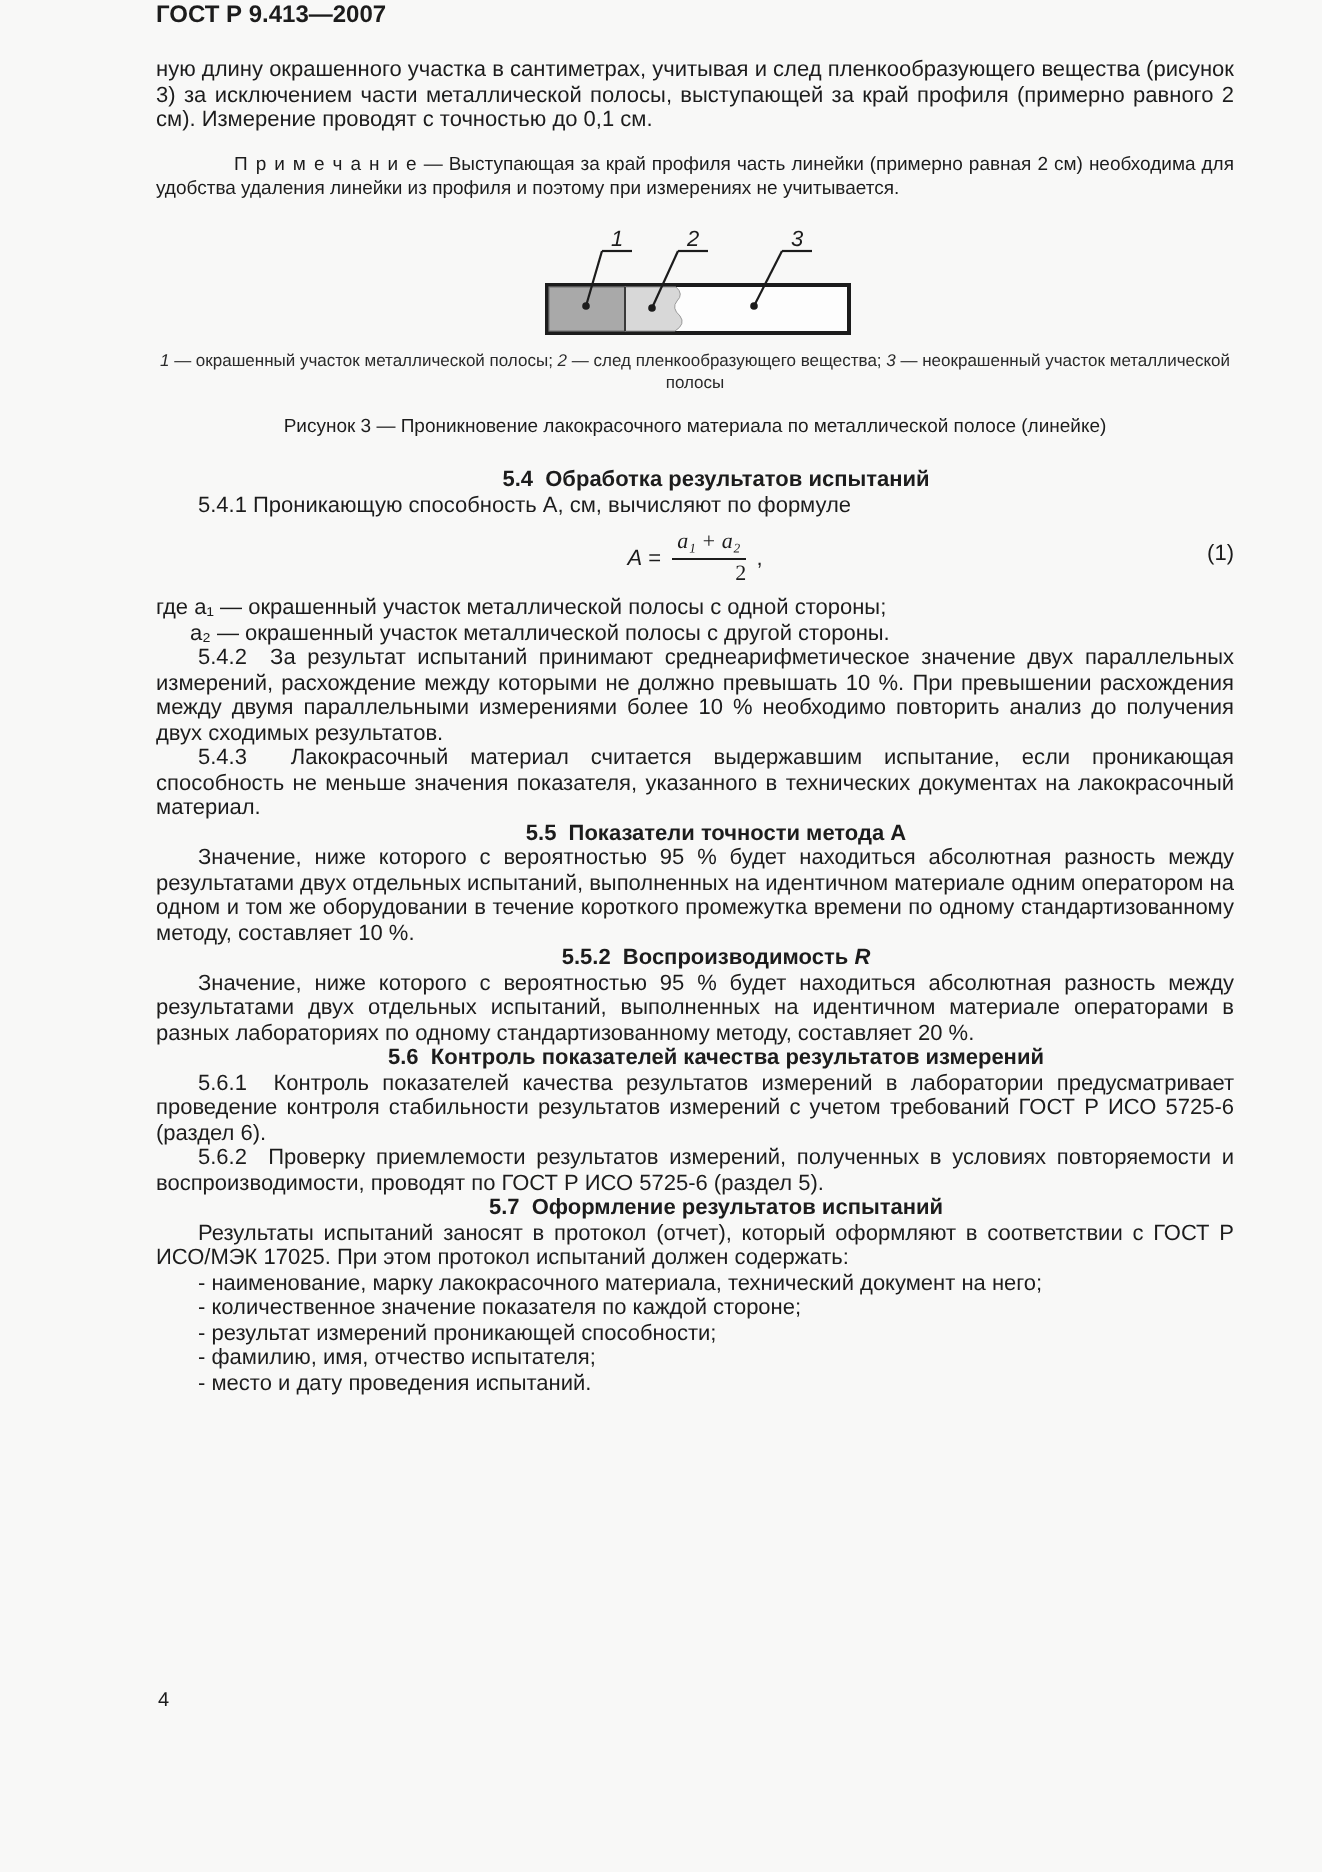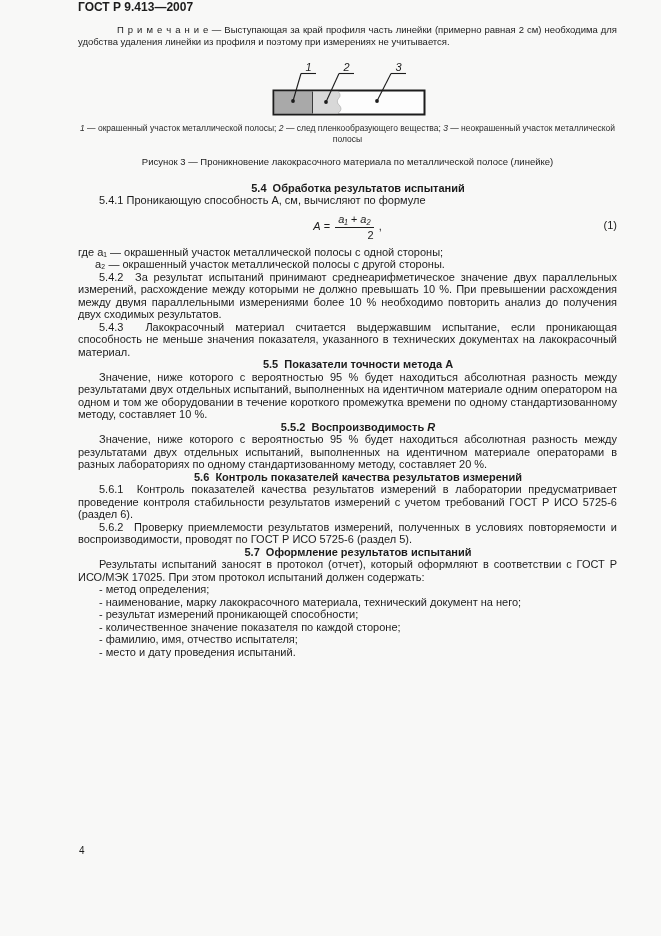--- a/index.html
+++ b/index.html
@@ -58,20 +58,21 @@
   .formula{
     position:absolute;left:0;right:0;top:2px;
     text-align:center;
     font-size:11px;
   }
   .formula .var{font-style:italic;}
   .frac{
     display:inline-block;vertical-align:middle;
     text-align:right;line-height:13px;
     margin:0 2px;
+    font-family:Liberation Serif, serif;
   }
   .frac .num{display:block;border-bottom:1px solid #1c1c1c;padding:0 3px 1px 3px;}
   .frac .den{display:block;padding-top:1px;}
   .formula-number{
     position:absolute;right:0;top:8px;font-size:11px;
   }
   .where2{padding-left:17px;}
   .list-item{margin:0;text-align:justify;text-indent:21px;}
   .page-number{
     position:absolute;left:79px;top:845px;
@@ -79,20 +80,21 @@
   }
 </style>
 </head>
 <body>
 
 <div class="page">
   <div class="content">
 
     <div class="doc-header">ГОСТ Р 9.413—2007</div>
 
+    <p class="body-par intro">ную длину окрашенного участка в сантиметрах, учитывая и след пленкообразующего вещества (рисунок 3) за исключением части металлической полосы, выступающей за край профиля (примерно равного 2 см). Измерение проводят с точностью до 0,1 см.</p>
 
     <p class="note"><span class="note-label">П р и м е ч а н и е</span><span> — Выступающая за край профиля часть линейки (примерно равная 2 см) необходима для удобства удаления линейки из профиля и поэтому при измерениях не учитывается.</span></p>
 
     <div class="figure-wrap">
       <svg width="170" height="62" viewBox="0 0 170 62">
 
         <rect x="10.5" y="32.5" width="151" height="24" stroke="#1c1c1c" stroke-width="2" fill="#fdfdfd"></rect>
 
         <rect x="11.5" y="33.5" width="38" height="22" stroke="#777" stroke-width="0.6" fill="#a9a9a9"></rect>
 
@@ -139,23 +141,22 @@
     <p class="sec-heading"><span>5.5.2&nbsp; Воспроизводимость </span><span style="font-style:italic">R</span></p>
     <p class="body-par indent">Значение, ниже которого с вероятностью 95 % будет находиться абсолютная разность между результатами двух отдельных испытаний, выполненных на идентичном материале операторами в разных лабораториях по одному стандартизованному методу, составляет 20 %.</p>
 
     <p class="sec-heading">5.6&nbsp; Контроль показателей качества результатов измерений</p>
     <p class="body-par indent">5.6.1&nbsp; Контроль показателей качества результатов измерений в лаборатории предусматривает проведение контроля стабильности результатов измерений с учетом требований ГОСТ Р ИСО 5725-6 (раздел 6).</p>
     <p class="body-par indent">5.6.2&nbsp; Проверку приемлемости результатов измерений, полученных в условиях повторяемости и воспроизводимости, проводят по ГОСТ Р ИСО 5725-6 (раздел 5).</p>
 
     <p class="sec-heading">5.7&nbsp; Оформление результатов испытаний</p>
     <p class="body-par indent">Результаты испытаний заносят в протокол (отчет), который оформляют в соответствии с ГОСТ Р ИСО/МЭК 17025. При этом протокол испытаний должен содержать:</p>
 
-    <p class="list-item">- метод определения;</p>
     <p class="list-item">- наименование, марку лакокрасочного материала, технический документ на него;</p>
+    <p class="list-item">- количественное значение показателя по каждой стороне;</p>
     <p class="list-item">- результат измерений проникающей способности;</p>
-    <p class="list-item">- количественное значение показателя по каждой стороне;</p>
     <p class="list-item">- фамилию, имя, отчество испытателя;</p>
     <p class="list-item">- место и дату проведения испытаний.</p>
 
   </div>
 
   <div class="page-number">4</div>
 </div>
 
 </body></html>

